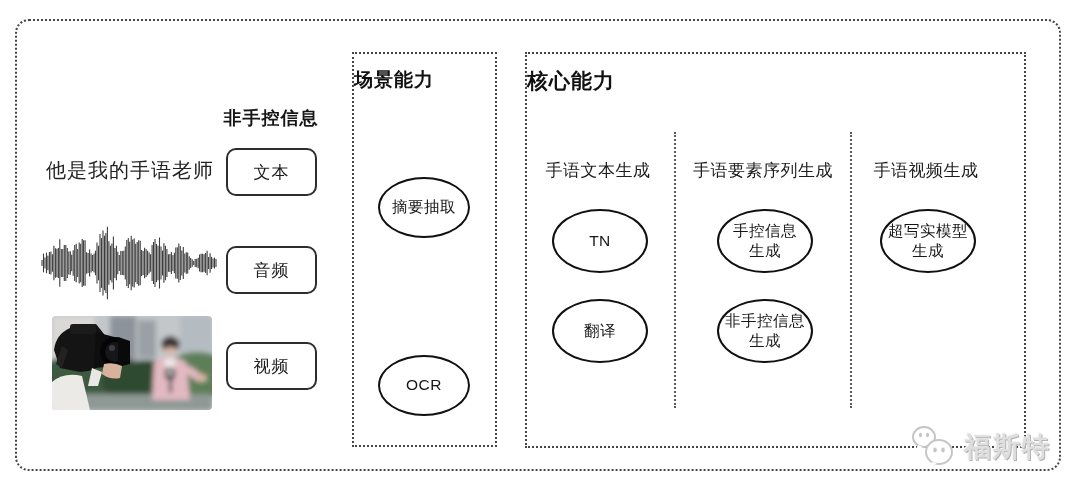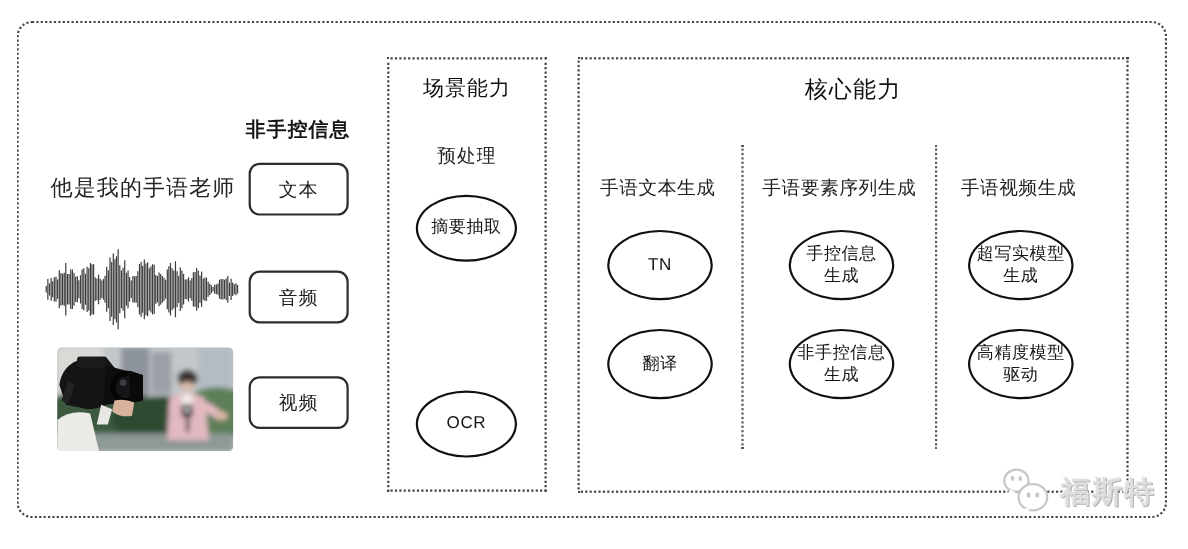--- a/index.html
+++ b/index.html
@@ -31,22 +31,22 @@
     border:2px solid #2d2d2d;border-radius:10px;background:#fff;
     display:flex;align-items:center;justify-content:center;
     font-size:17px;color:#1c1c1c;letter-spacing:1px;
   }
   .btn-text{top:148px;} .btn-audio{top:246px;} .btn-video{top:342px;}
   
   .panel{position:absolute;border:2px dotted #454545;background:transparent;}
   .scene-panel{left:352px;top:52px;width:141px;height:391px;}
   .core-panel{left:525px;top:52px;width:497px;height:392px;}
   .panel-title{
-    position:absolute;top:13px;left:0;width:100%;text-align:center;
-    font-weight:normal;color:#111;letter-spacing:1px;
+    position:absolute;top:13px;left:0;width:100%;text-align:left;
+    font-weight:bold;color:#111;letter-spacing:1px;
   }
   .scene-panel .panel-title{font-size:19px;}
   .core-panel .panel-title{font-size:21px;}
   .stage-label{
     position:absolute;top:76px;left:0;width:100%;text-align:center;
     font-size:17px;color:#222;letter-spacing:1px;
   }
   .ellipse{
     position:absolute;border:2.5px solid #101010;border-radius:50%;
     background:#fff;display:flex;flex-direction:column;align-items:center;justify-content:center;
@@ -257,21 +257,20 @@
   </div>
   <div class="input-btn btn-video">
     <span>视频</span>
   </div>
   <div class="input-btn btn-audio">
     <span>音频</span>
   </div>
 
   <div class="panel scene-panel">
     <div class="panel-title">场景能力</div>
-    <div class="stage-label">预处理</div>
     <div class="ellipse scene-node sn-0">
       <span>摘要抽取</span>
     </div>
     <div class="ellipse scene-node sn-2">
       <span>OCR</span>
     </div>
   </div>
 
   <div class="panel core-panel">
     <div class="panel-title">核心能力</div>
@@ -294,24 +293,20 @@
       <span>生成</span>
     </div>
     <div class="ellipse core-node colx-1 row-1">
       <span>非手控信息</span>
       <span>生成</span>
     </div>
 
     <div class="ellipse core-node colx-2 row-0">
       <span>超写实模型</span>
       <span>生成</span>
-    </div>
-    <div class="ellipse core-node colx-2 row-1">
-      <span>高精度模型</span>
-      <span>驱动</span>
     </div>
   </div>
 
   <div class="watermark">
     <svg width="50" height="46" viewBox="0 0 50 46">
       <g stroke="#c6c6c6" stroke-width="2" fill="#ffffff">
         <ellipse cx="16" cy="13" rx="11" ry="10"></ellipse>
         <path d="M10,21 L7,27 L15,23 Z" fill="#ffffff" stroke="none"></path>
         <ellipse cx="31" cy="28" rx="13" ry="12"></ellipse>
         <path d="M24,38 L20,44 L29,39 Z" fill="#ffffff" stroke="none"></path>

